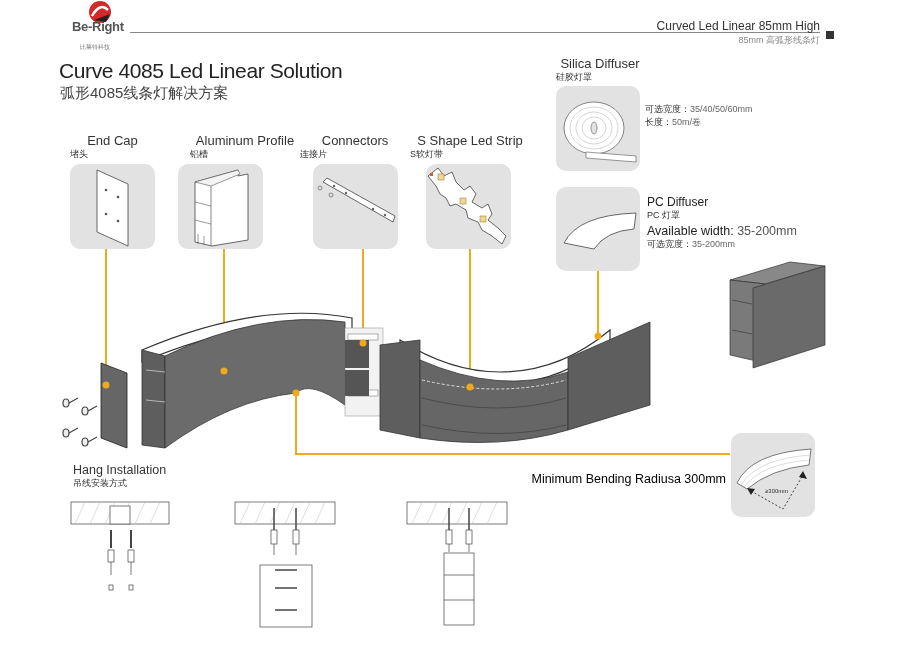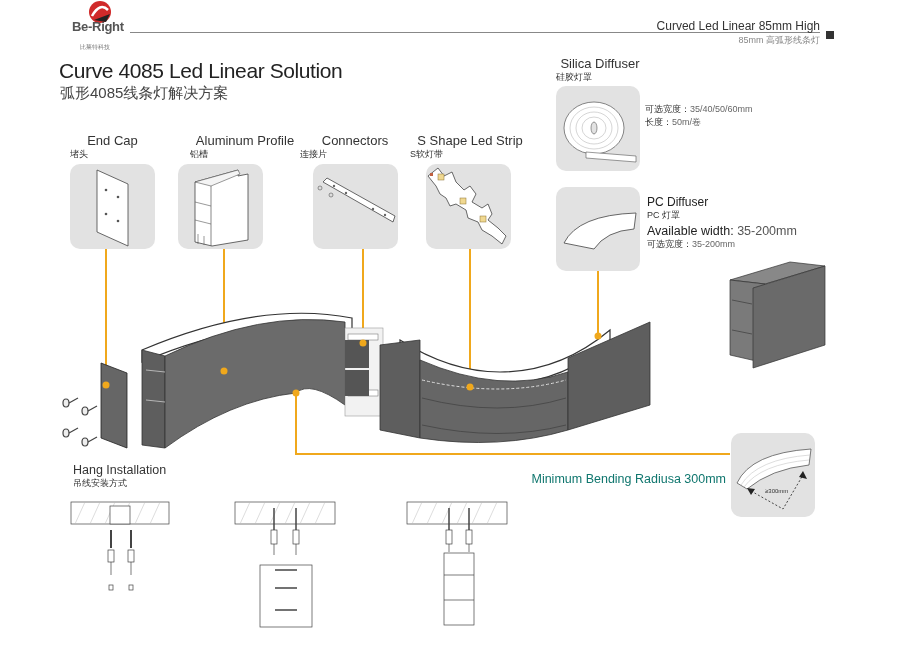--- a/index.html
+++ b/index.html
@@ -258,21 +258,21 @@
       <rect x="466" y="530" width="6" height="14" fill="#fff"></rect>
     <line x1="449" y1="544" x2="449" y2="552"></line>
       <line x1="469" y1="544" x2="469" y2="552"></line>
     <rect x="444" y="553" width="30" height="72" fill="#fff"></rect>
     <line x1="444" y1="575" x2="474" y2="575"></line>
       <line x1="444" y1="600" x2="474" y2="600"></line>
   </g>
 </svg>
 
 <div class="abs" style="right:174px;top:472px;text-align:right;">
-  <div style="font-size:12.5px;color:#0f766e;white-space:nowrap;">Minimum Bending Radiusa 300mm</div>
+  <div style="font-size:12.5px;color:#000000;white-space:nowrap;">Minimum Bending Radiusa 300mm</div>
 </div>
 <div class="abs card" style="left:731px;top:433px;width:84px;height:84px;">
   <svg width="84" height="84">
     <path d="M6,50 Q20,20 80,16 L78,32 Q40,36 16,56 Z" fill="#fff" stroke="#444" stroke-width="0.7"></path>
     <path d="M10,52 Q26,26 79,22" stroke="#bbb" fill="none" stroke-width="0.5"></path>
     <path d="M13,54 Q30,31 78,27" stroke="#bbb" fill="none" stroke-width="0.5"></path>
     <polyline points="20,58 52,76 72,42" fill="none" stroke="#333" stroke-width="0.9" stroke-dasharray="2,2"></polyline>
     <polygon points="16,55 24,56 20,62" fill="#222"></polygon>
     <polygon points="72,38 76,46 68,44" fill="#222"></polygon>
   </svg>

